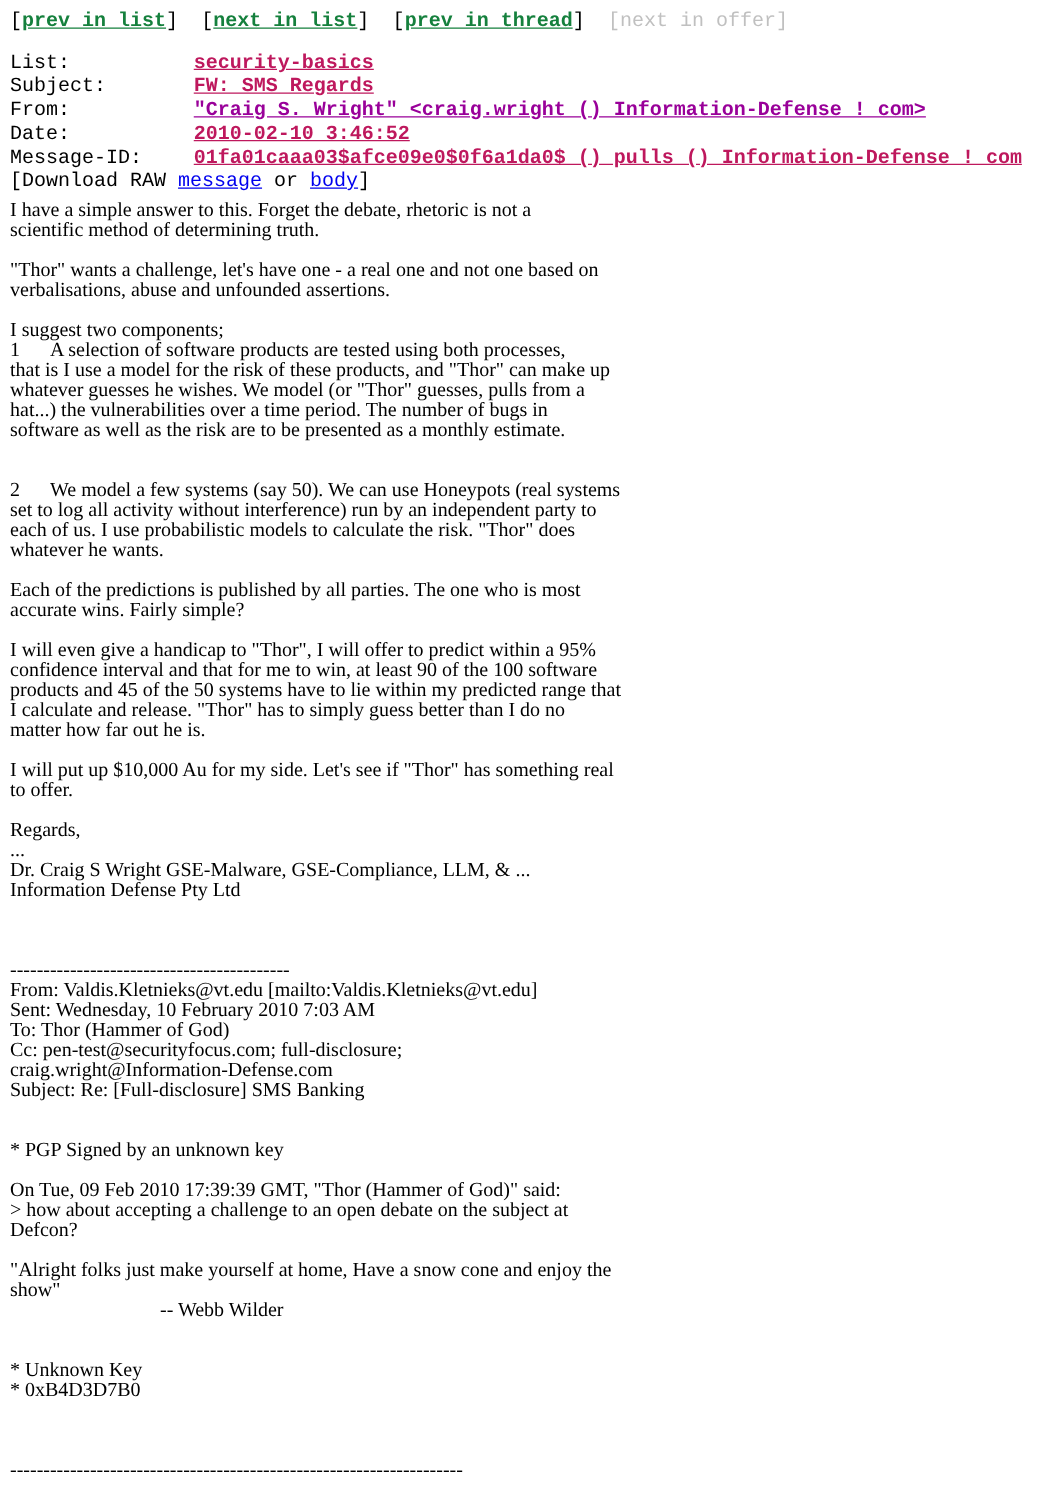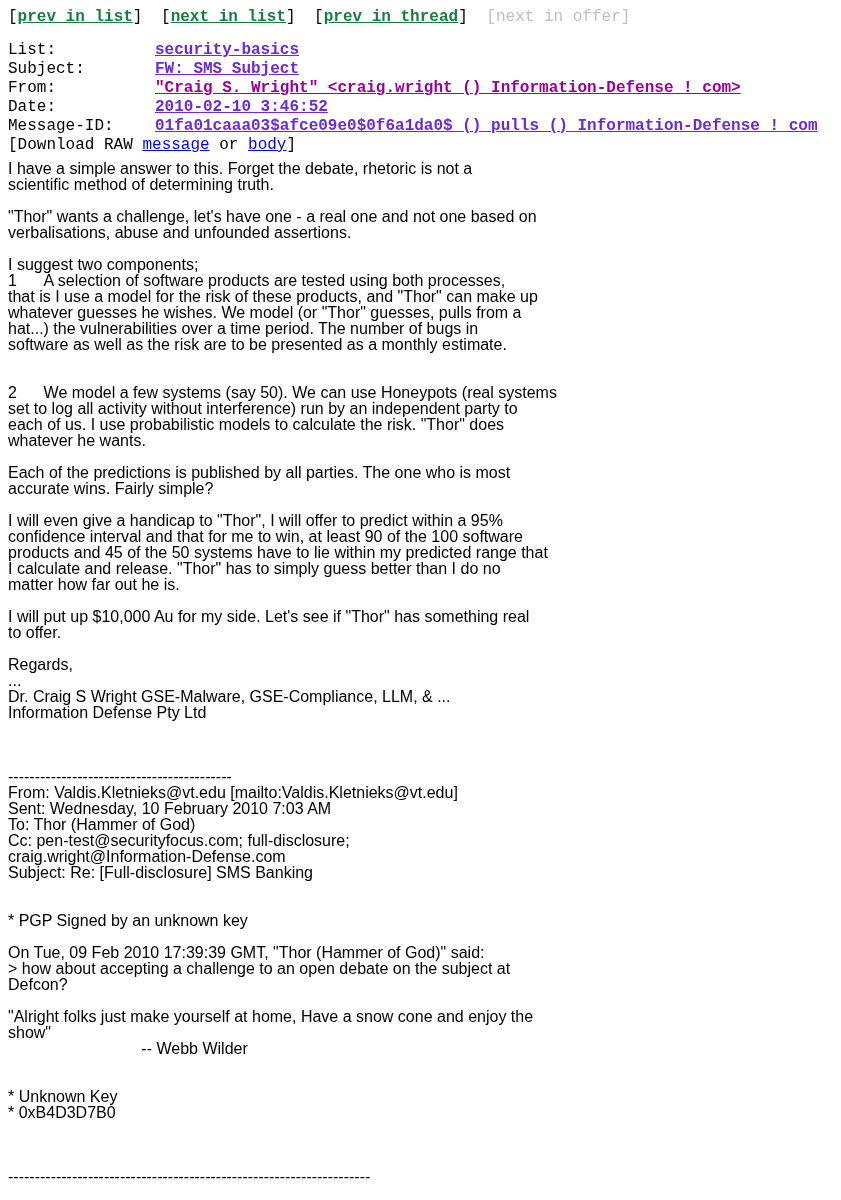--- a/index.html
+++ b/index.html
@@ -39,40 +39,40 @@
   }
 
   
   .headers {
     margin-top: 14px;
     line-height: 19px;
   }
   .hdr-row { display: flex; gap: 24px; }
   .hdr-label { width: 123px; flex: none; white-space: pre; }
   .hdr-link {
-    color: #6d28d9;
+    color: #be185d;
     font-weight: bold;
     white-space: pre;
   }
   .hdr-link.visited { color: #990099; }
 
   
   .download-line {
     line-height: 19px;
     white-space: pre;
   }
   .download-line a {
     color: #0000ee;
     font-weight: normal;
   }
 
   
   pre.message {
     margin: 6px 0 0 0;
-    font-family: Liberation Sans, sans-serif;
+    font-family: Liberation Serif, serif;
     font-size: 16px;
     line-height: 16px;
     tab-size: 8;
     -moz-tab-size: 8;
     white-space: pre;
   }
 </style>
 </head>
 <body>
 
@@ -85,21 +85,21 @@
     <span class="nav-group disabled"><span class="bracket">[</span><span class="nav-disabled-label">next in offer</span><span class="bracket">]</span></span>
   </div>
 
   <div class="headers">
     <div class="hdr-row">
       <span class="hdr-label">List:</span>
         <a class="hdr-link">security-basics</a>
     </div>
     <div class="hdr-row">
       <span class="hdr-label">Subject:</span>
-        <a class="hdr-link">FW: SMS Subject</a>
+        <a class="hdr-link">FW: SMS Regards</a>
     </div>
     <div class="hdr-row">
       <span class="hdr-label">From:</span>
         <a class="hdr-link visited">"Craig S. Wright" &lt;craig.wright () Information-Defense ! com&gt;</a>
     </div>
     <div class="hdr-row">
       <span class="hdr-label">Date:</span>
         <a class="hdr-link">2010-02-10 3:46:52</a>
     </div>
     <div class="hdr-row">

